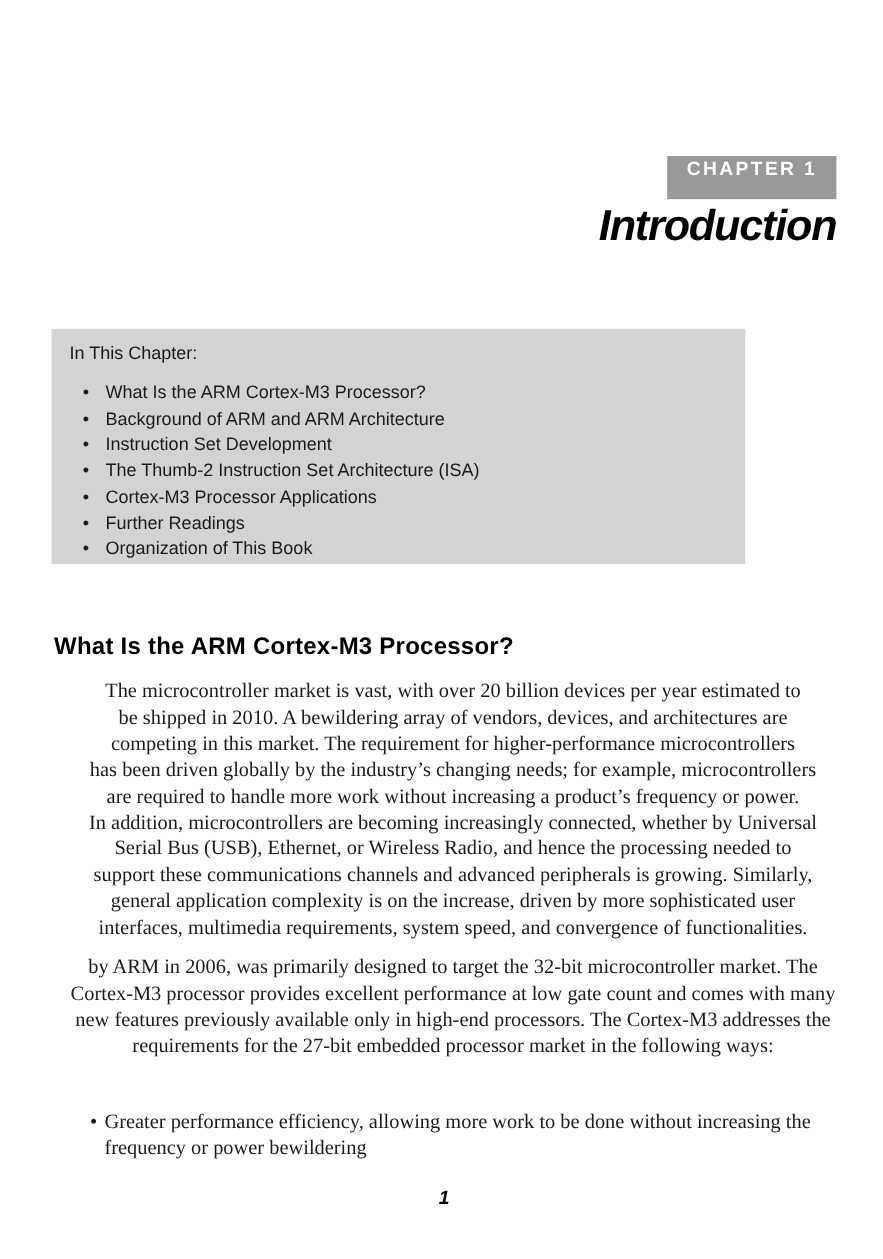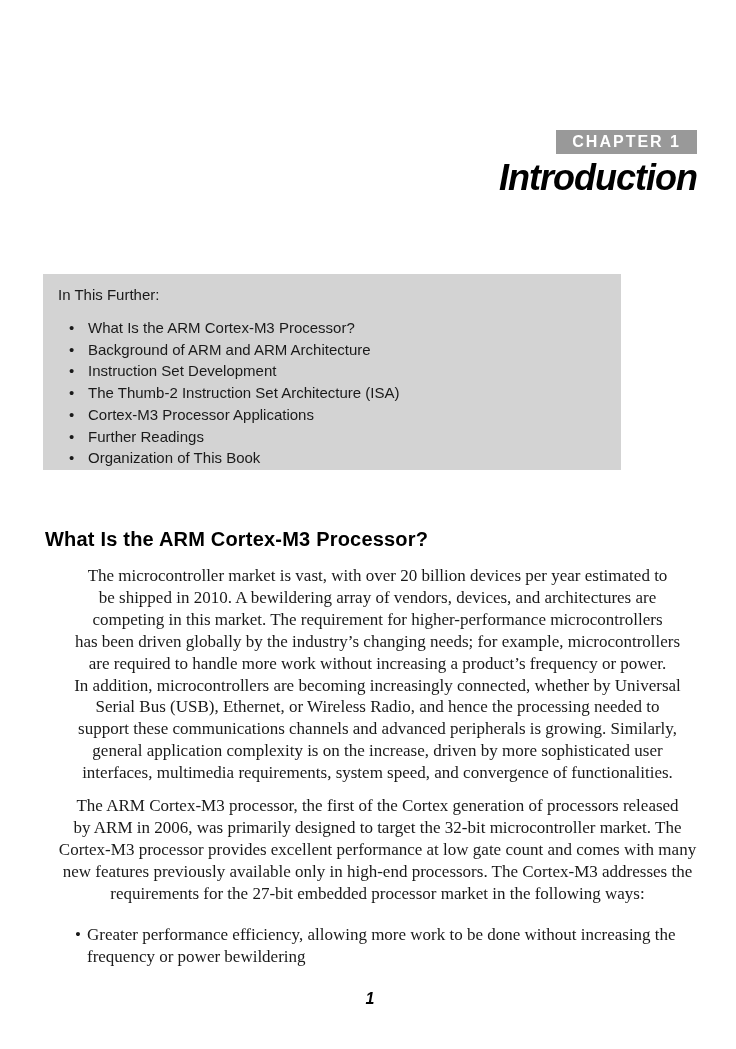--- a/index.html
+++ b/index.html
@@ -15,33 +15,33 @@
     overflow: hidden;
     font-family: "Liberation Sans", sans-serif;
     color: #111111;
   }
 
   
   .chapter-badge {
     position: absolute;
     top: 130px;
     right: 39px;
-    height: 24px;
+    height: 36px;
     background: #999999;
     color: #ffffff;
     font-family: "Liberation Sans", sans-serif;
     font-size: 16px;
     font-weight: bold;
     letter-spacing: 2px;
     line-height: 24px;
     padding: 0 16px;
   }
   .chapter-title {
     position: absolute;
-    top: 157px;
+    top: 167px;
     right: 39px;
     font-family: "Liberation Sans", sans-serif;
     font-size: 36px;
     font-weight: bold;
     font-style: italic;
     color: #000000;
     letter-spacing: -1px;
     text-align: center;
   }
 
@@ -148,21 +148,21 @@
 </head>
 <body>
 
 <div class="page">
 
   <div class="chapter-badge">CHAPTER 1</div>
 
   <div class="chapter-title">Introduction</div>
 
   <div class="toc-box">
-    <div class="toc-title">In This Further:</div>
+    <div class="toc-title">In This Chapter:</div>
     <div class="toc-list">
         <div class="toc-item">What Is the ARM Cortex-M3 Processor?</div>
         <div class="toc-item">Background of ARM and ARM Architecture</div>
         <div class="toc-item">Instruction Set Development</div>
         <div class="toc-item">The Thumb-2 Instruction Set Architecture (ISA)</div>
         <div class="toc-item">Cortex-M3 Processor Applications</div>
         <div class="toc-item">Further Readings</div>
         <div class="toc-item">Organization of This Book</div>
       </div>
   </div>
@@ -176,21 +176,20 @@
       <div class="line">has been driven globally by the industry’s changing needs; for example, microcontrollers</div>
       <div class="line">are required to handle more work without increasing a product’s frequency or power.</div>
       <div class="line">In addition, microcontrollers are becoming increasingly connected, whether by Universal</div>
       <div class="line">Serial Bus (USB), Ethernet, or Wireless Radio, and hence the processing needed to</div>
       <div class="line">support these communications channels and advanced peripherals is growing. Similarly,</div>
       <div class="line">general application complexity is on the increase, driven by more sophisticated user</div>
       <div class="line">interfaces, multimedia requirements, system speed, and convergence of functionalities.</div>
     </div>
 
   <div class="body-para para-2">
-      <div class="line">The ARM Cortex-M3 processor, the first of the Cortex generation of processors released</div>
       <div class="line">by ARM in 2006, was primarily designed to target the 32-bit microcontroller market. The</div>
       <div class="line">Cortex-M3 processor provides excellent performance at low gate count and comes with many</div>
       <div class="line">new features previously available only in high-end processors. The Cortex-M3 addresses the</div>
       <div class="line">requirements for the 27-bit embedded processor market in the following ways:</div>
     </div>
 
   <div class="body-bullet">
     <span class="bullet-marker">•</span>
     <div class="bullet-lines">
         <div class="line">Greater performance efficiency, allowing more work to be done without increasing the</div>

